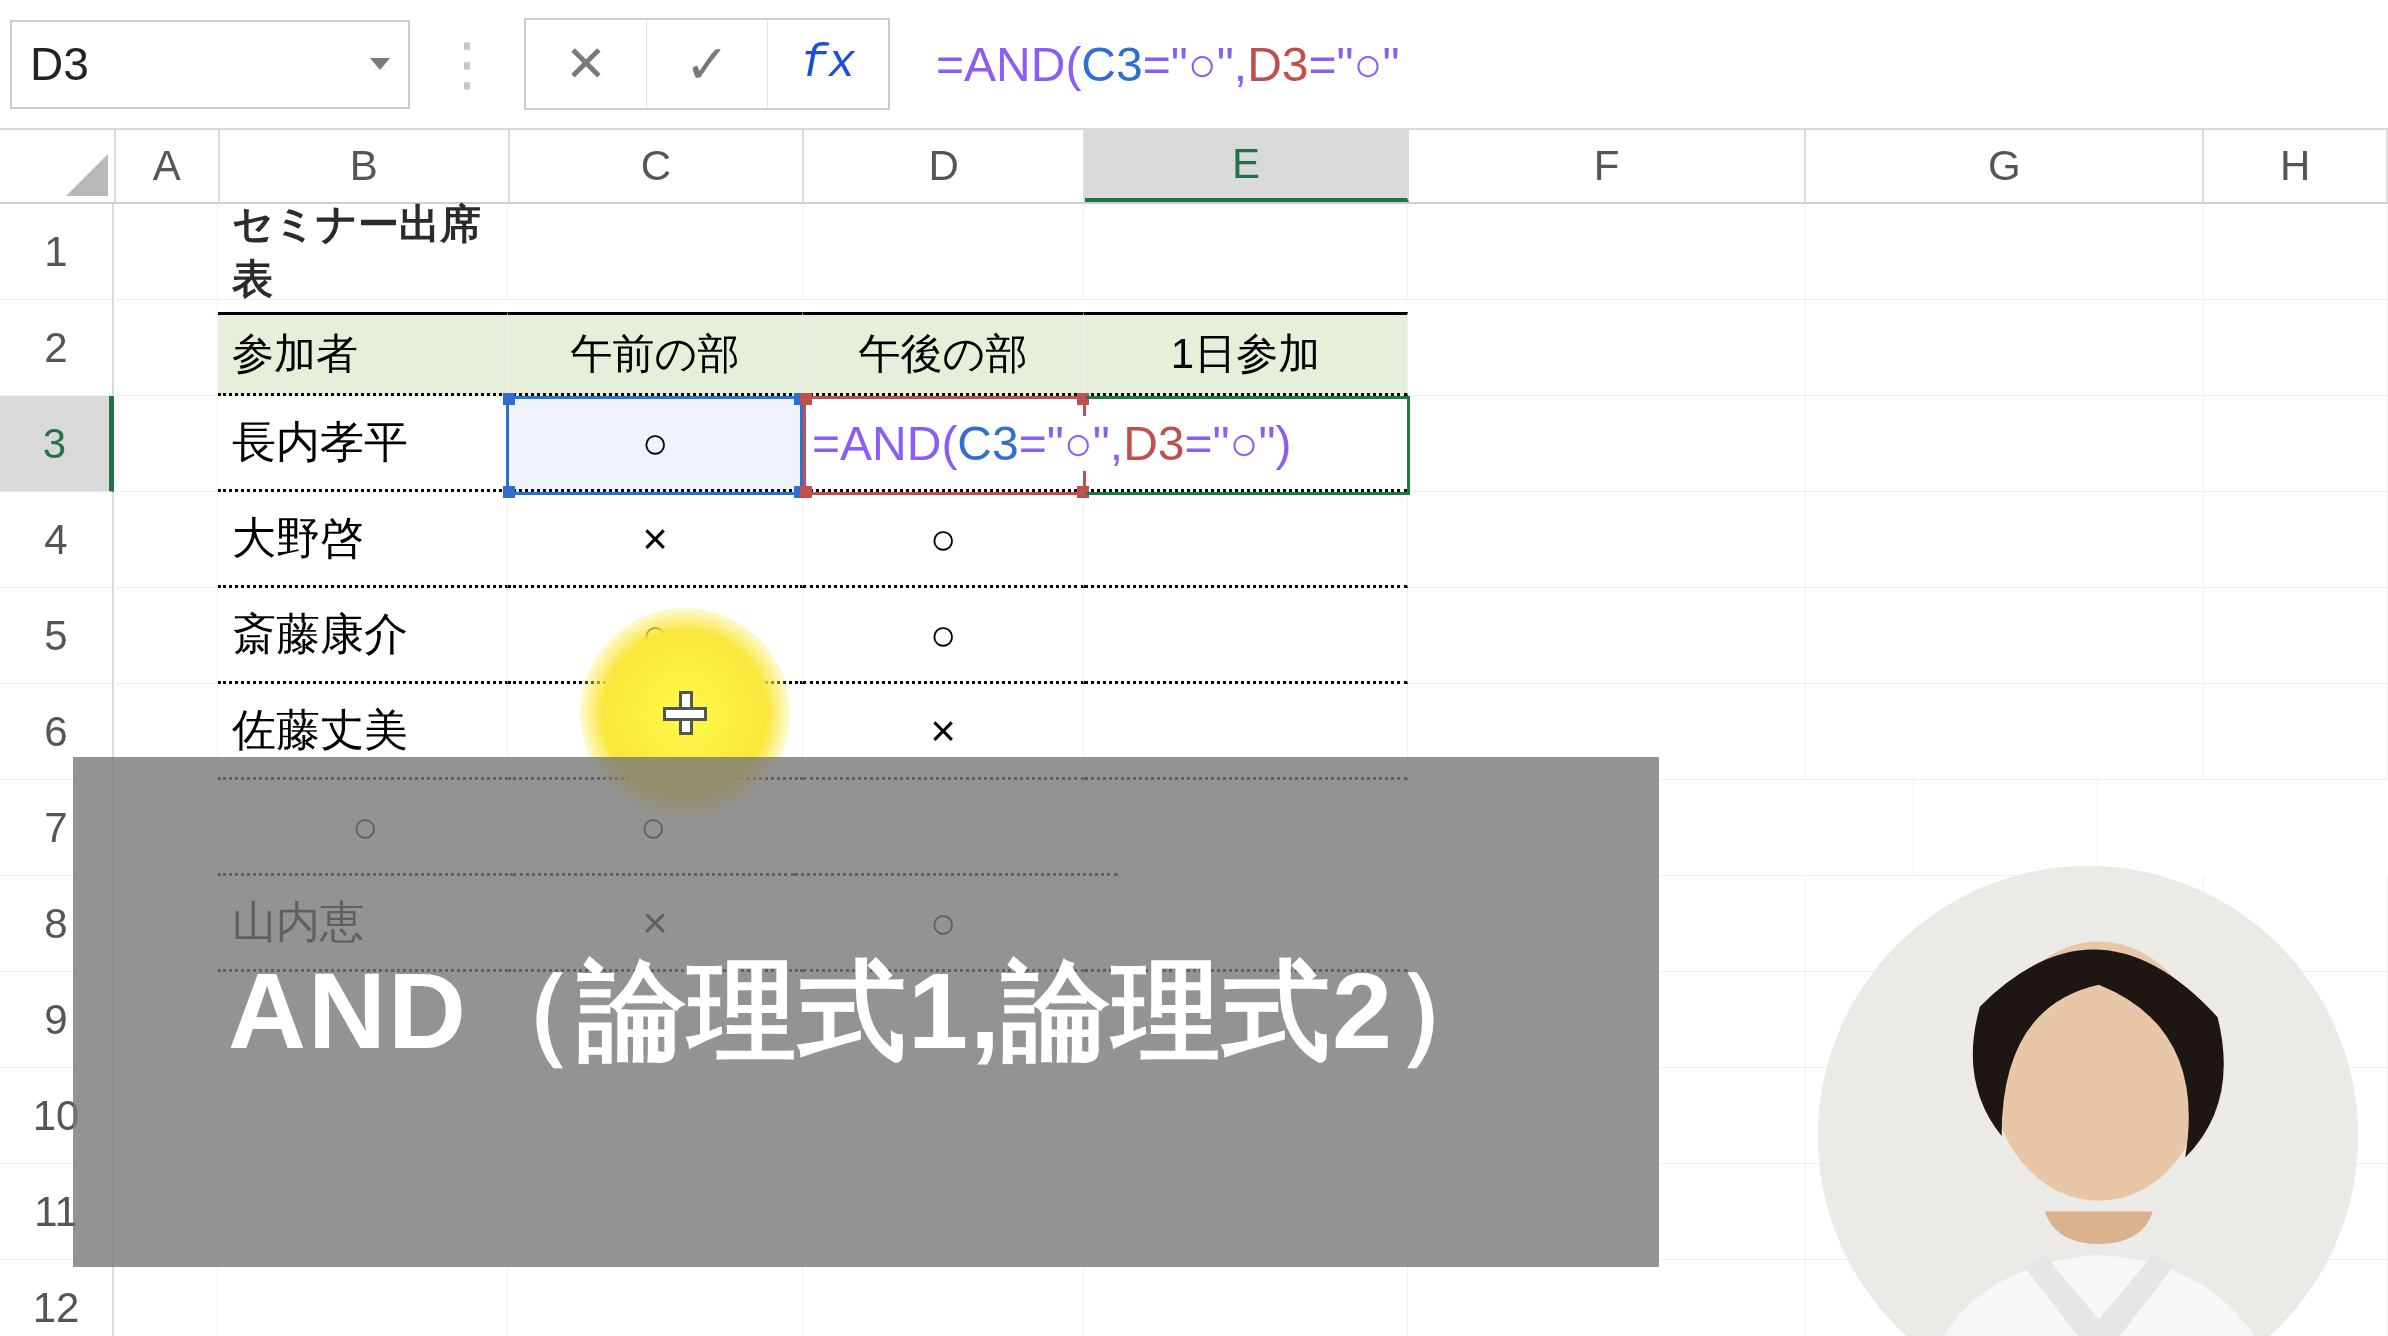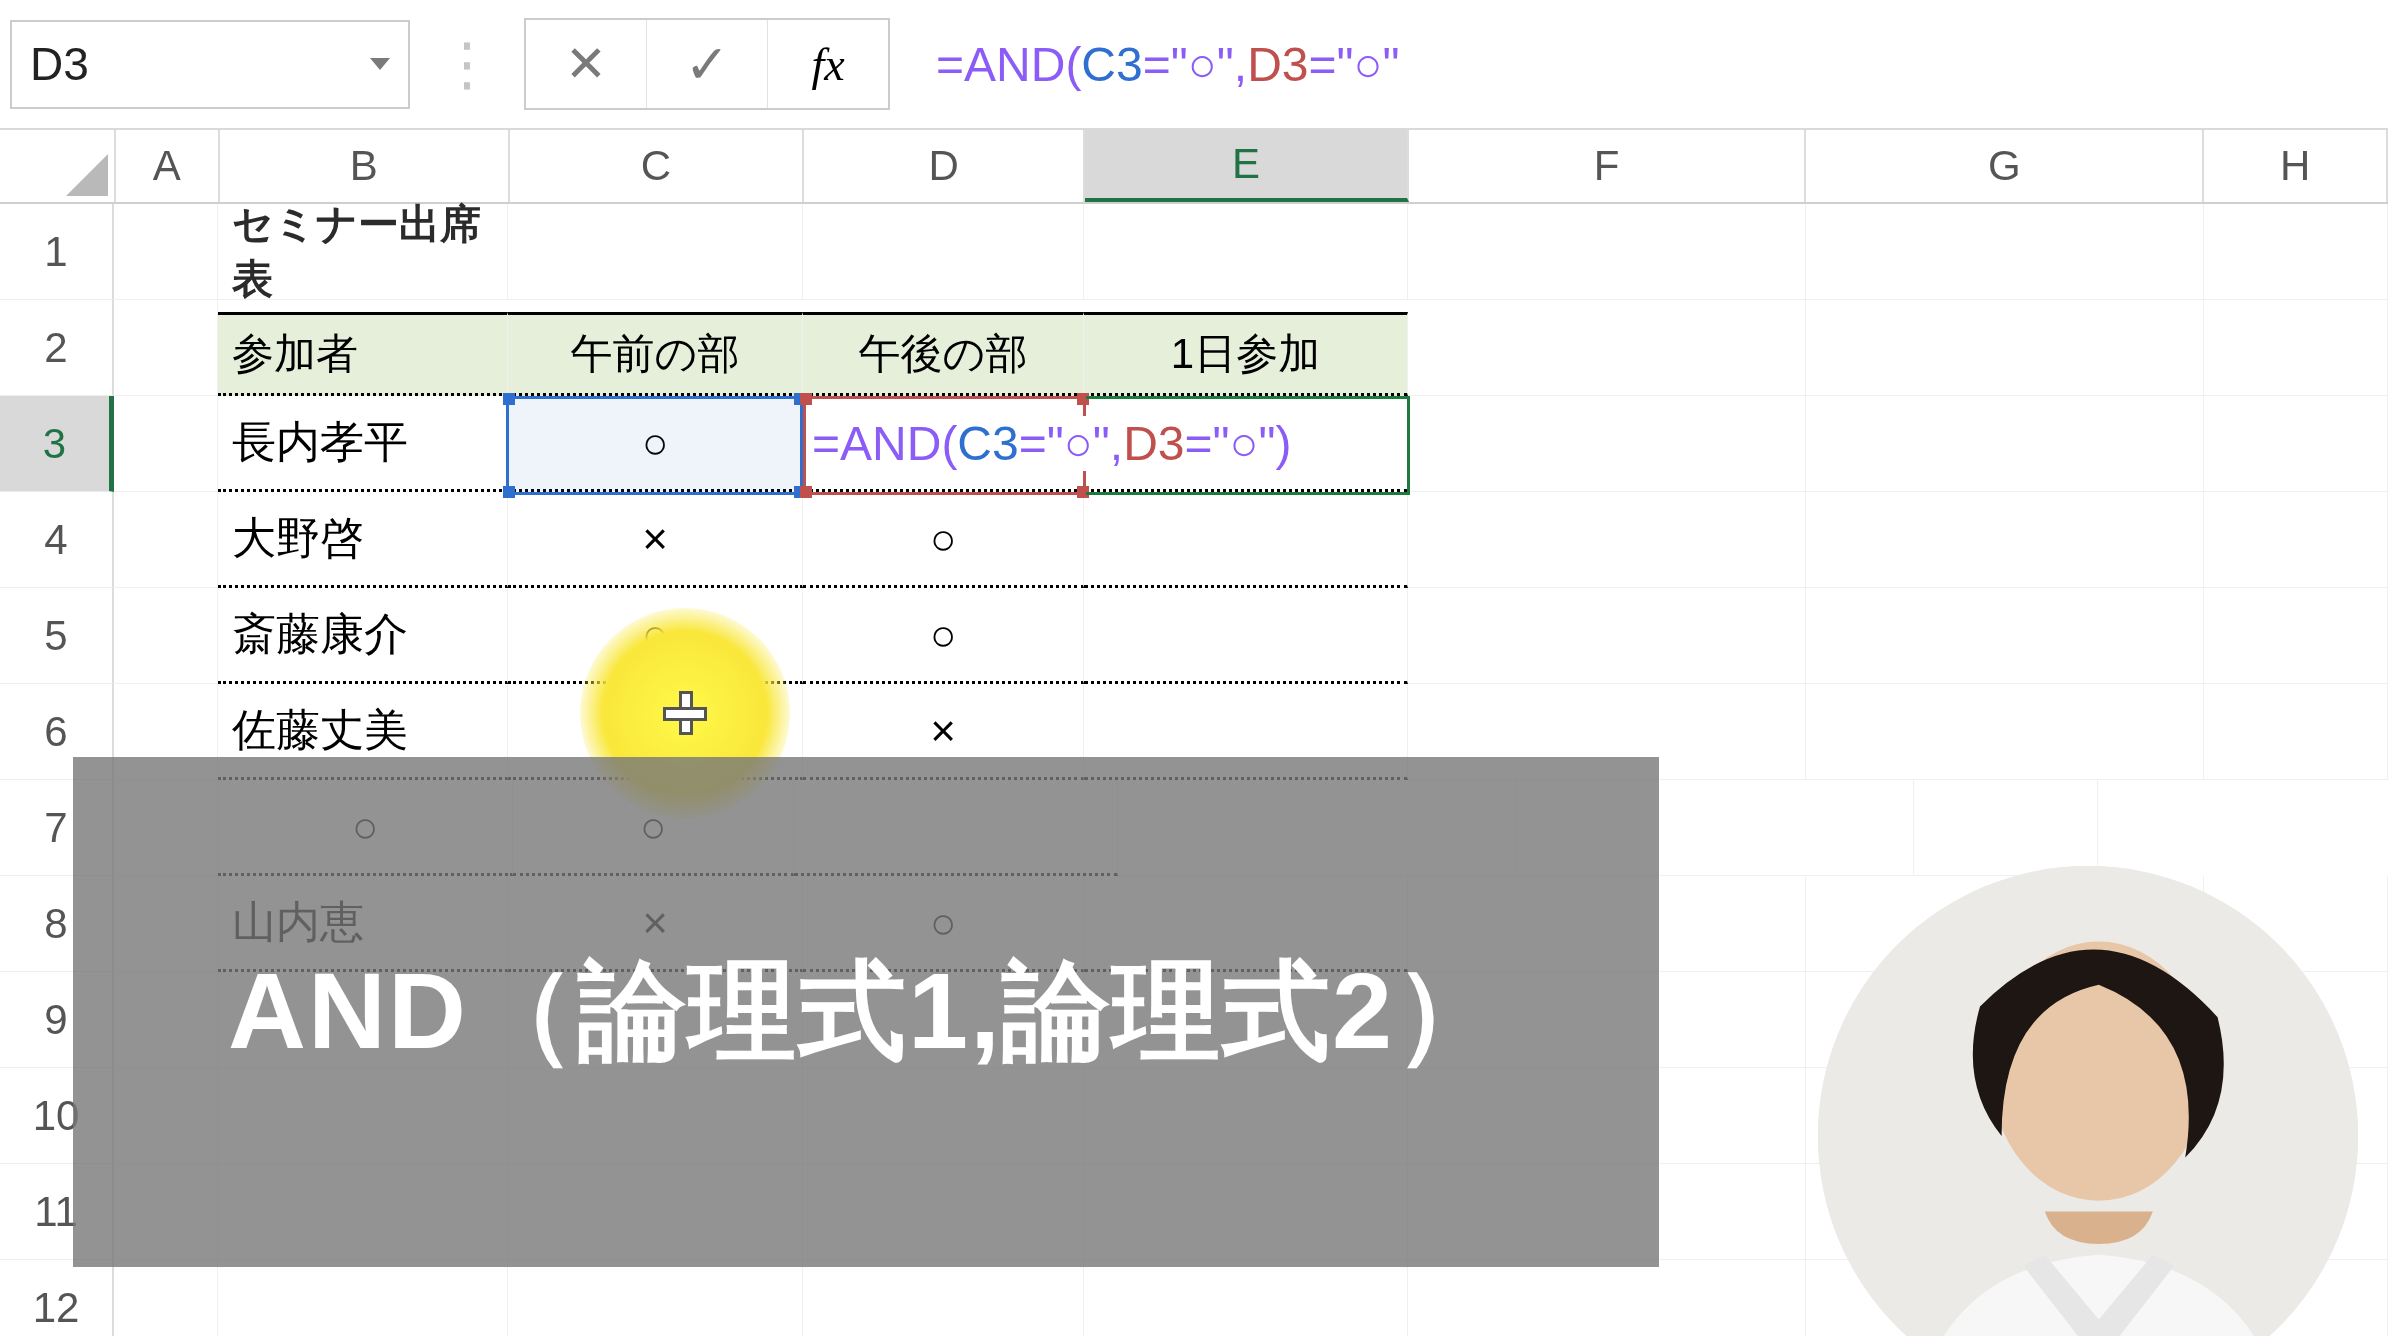--- a/index.html
+++ b/index.html
@@ -58,21 +58,21 @@
     height: 100%;
     display: flex;
     align-items: center;
     justify-content: center;
     font-size: 50px;
     color: #7a7a7a;
     border-right: 1px solid #e2e2e2;
   }
   .edit-group .btn:last-child { border-right: none; }
   .edit-group .btn-enter { color: #7a7a7a; font-size: 54px; }
-  .edit-group .btn-fx { font-style: italic; font-family: Liberation Serif, serif; font-size: 46px; color: #000000; justify-content: center; }
+  .edit-group .btn-fx { font-style: italic; font-family: Liberation Mono, monospace; font-size: 46px; color: #1d4ed8; justify-content: center; }
 
   .formula-input {
     flex: 1;
     height: 88px;
     margin-left: 30px;
     border: none;
     font-size: 48px;
     display: flex;
     align-items: center;
     padding-left: 16px;

